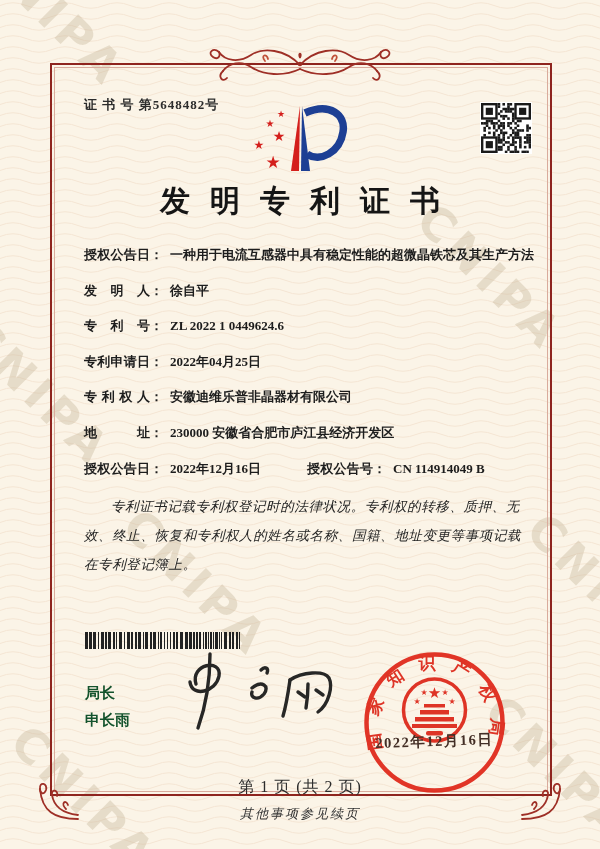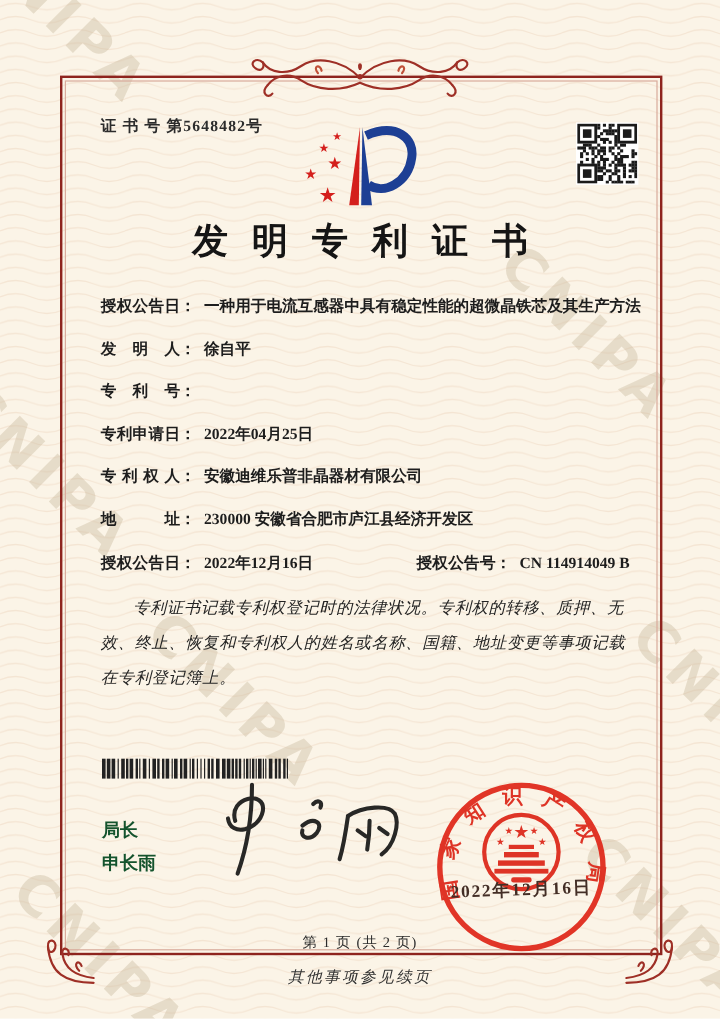--- a/index.html
+++ b/index.html
@@ -26,32 +26,32 @@
   .qr{position:absolute;left:480px;top:102px;width:52px;height:52px;background:#ffffff;padding:1px;box-sizing:border-box;}
   .title{
     position:absolute;left:0;right:0;top:181px;text-align:center;
     font-size:30px;font-weight:700;color:#151515;letter-spacing:20px;transform:translateX(10px);
   }
   .fields{position:absolute;left:84px;top:244px;width:452px;}
   .field-row{display:flex;margin-bottom:14.6px;font-size:13px;font-weight:600;color:#1d1d1d;line-height:21px;white-space:nowrap;}
   .f-label{display:inline-block;width:66px;text-align:justify;text-align-last:justify;}
   .f-colon{margin-right:7px;}
   .grp1{display:flex;width:223px;}
-  .grp2{display:flex;margin-left:40px;}
+  .grp2{display:flex;}
   .body-text{
     position:absolute;left:84px;top:492px;width:438px;
     font-size:13.5px;line-height:29px;letter-spacing:.6px;
     font-style:italic;color:#242424;font-weight:500;
   }
   .body-text p{margin:0;text-indent:2em;}
   .barcode{position:absolute;left:85px;top:632px;}
   .officer{position:absolute;left:85px;top:680px;font-size:15px;font-weight:700;color:#14532d;line-height:27px;}
   .sig{position:absolute;left:166px;top:648px;}
   .seal{position:absolute;left:352px;top:640px;opacity:.95;}
-  .page-num{position:absolute;left:0;right:0;top:777px;text-align:center;font-size:12px;color:#2b2b2b;letter-spacing:1px;}
+  .page-num{position:absolute;left:0;right:0;top:777px;text-align:center;font-size:16px;color:#2b2b2b;letter-spacing:1px;}
   .footer-note{position:absolute;left:0;right:0;top:805px;text-align:center;font-size:13px;font-style:italic;color:#333;letter-spacing:2px;}
 </style>
 </head>
 <body>
 
 <div class="page">
 
   <svg class="waves" width="600" height="849">
     <defs>
       <pattern id="wv" width="52" height="11" patternUnits="userSpaceOnUse">
@@ -274,20 +274,21 @@
       <span class="f-value">一种用于电流互感器中具有稳定性能的超微晶铁芯及其生产方法</span>
     </div>
     <div class="field-row">
       <span class="f-label">发明人</span>
         <span class="f-colon">：</span>
       <span class="f-value">徐自平</span>
     </div>
     <div class="field-row">
       <span class="f-label">专利号</span>
         <span class="f-colon">：</span>
+      <span class="f-value">ZL 2022 1 0449624.6</span>
     </div>
     <div class="field-row">
       <span class="f-label">专利申请日</span>
         <span class="f-colon">：</span>
       <span class="f-value">2022年04月25日</span>
     </div>
     <div class="field-row">
       <span class="f-label">专利权人</span>
         <span class="f-colon">：</span>
       <span class="f-value">安徽迪维乐普非晶器材有限公司</span>

